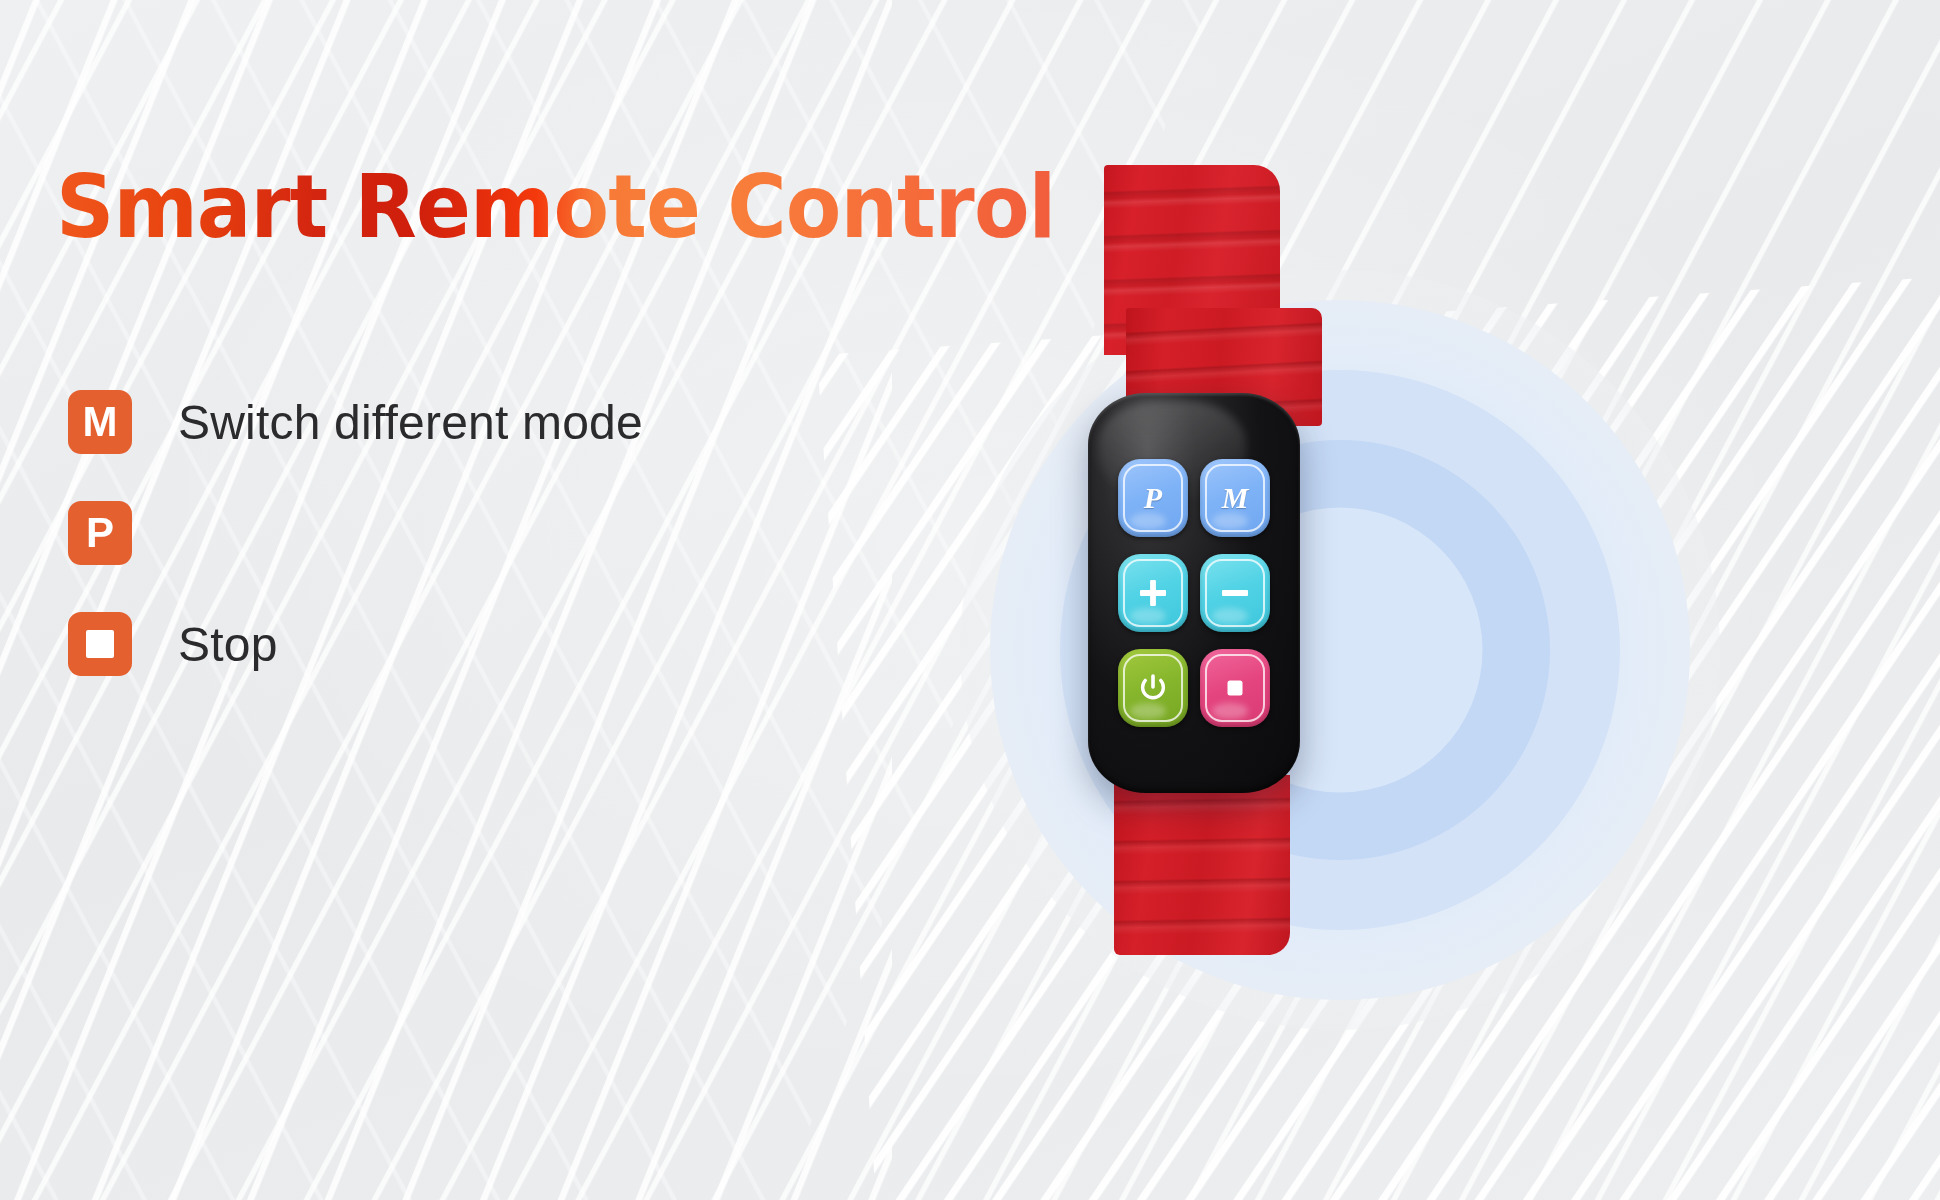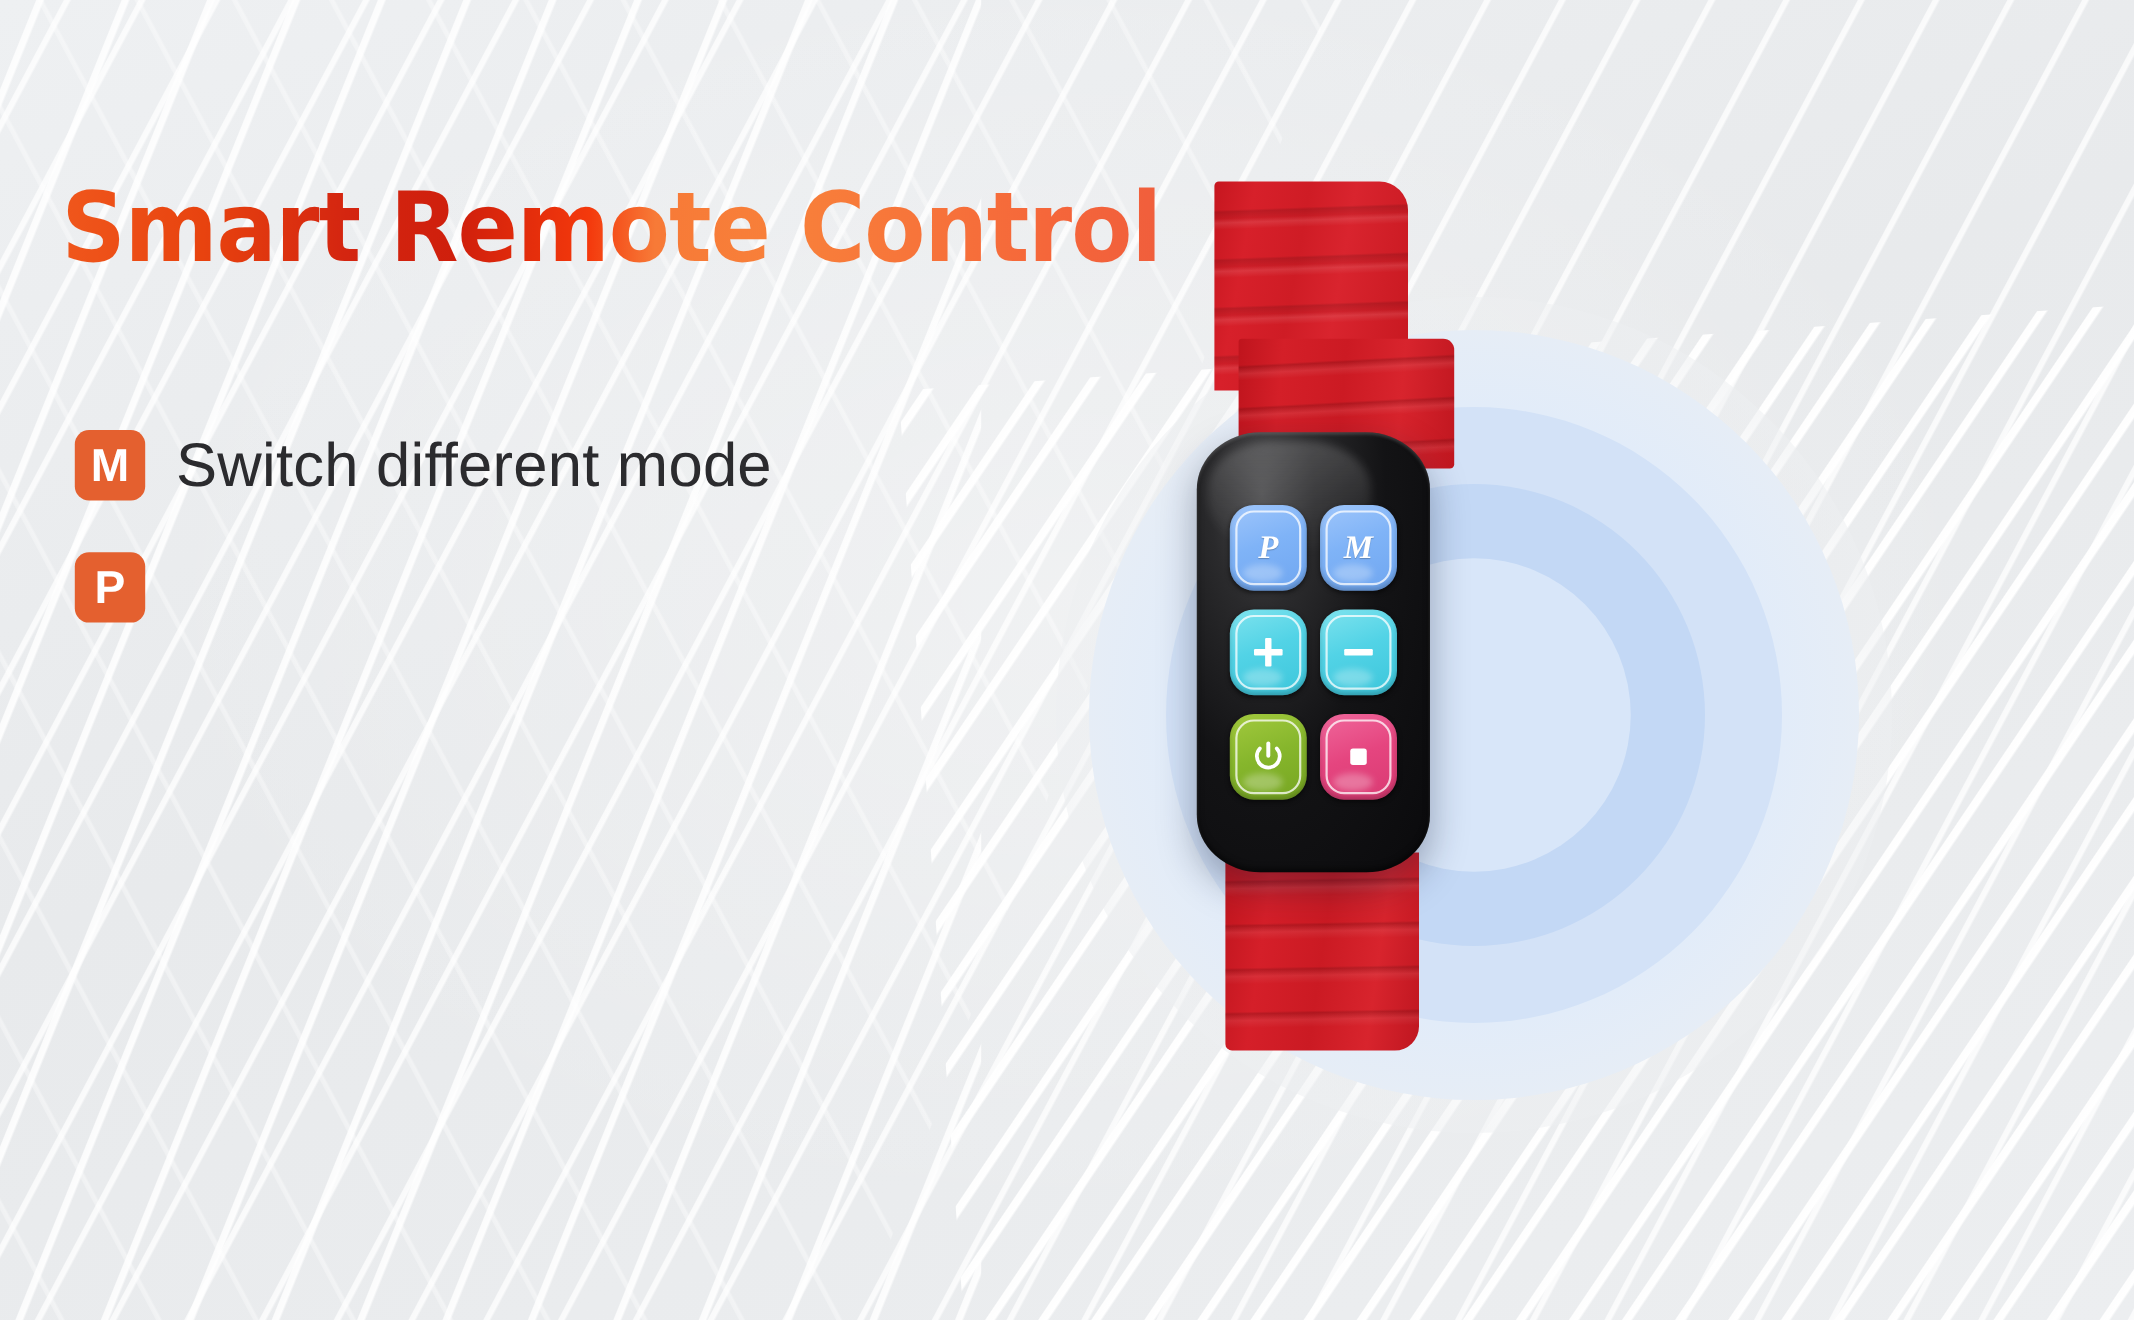--- a/index.html
+++ b/index.html
@@ -98,22 +98,22 @@
     border-radius:13px;
     background:#e4602f;
     display:flex;align-items:center;justify-content:center;
     color:#fff;
     font-size:42px;font-weight:bold;
     font-family:"Liberation Sans", sans-serif;
     line-height:1;
   }
   .badge svg{display:block;}
   .feature-label{
-    margin-left:28px;
-    font-size:56px;
+    margin-left:46px;
+    font-size:48px;
     color:#2b2b2e;
     font-family:"Liberation Sans", sans-serif;
     font-weight:400;
     letter-spacing:.2px;
     white-space:nowrap;
   }
 
   
   .product{position:absolute;left:800px;top:130px;width:1080px;height:1000px;}
   .rings{position:absolute;left:50%;top:52%;transform:translate(-50%,-50%);
@@ -239,20 +239,28 @@
     <div class="feature-label">Switch different mode</div>
   </div>
 
   <div class="feature">
     <div class="badge">
       <span>P</span>
     </div>
   </div>
 
 
+  <div class="feature">
+    <div class="badge">
+      <svg width="34" height="34" viewBox="0 0 34 34" aria-hidden="true">
+        <rect x="3" y="3" width="28" height="28" rx="2" fill="#ffffff"></rect>
+      </svg>
+    </div>
+    <div class="feature-label">Stop</div>
+  </div>
 
 </div>
 
 <div class="product">
 
   <div class="rings">
     <div class="ring r1"></div>
     <div class="ring r2"></div>
     <div class="ring r3"></div>
     <div class="ring r4"></div>

